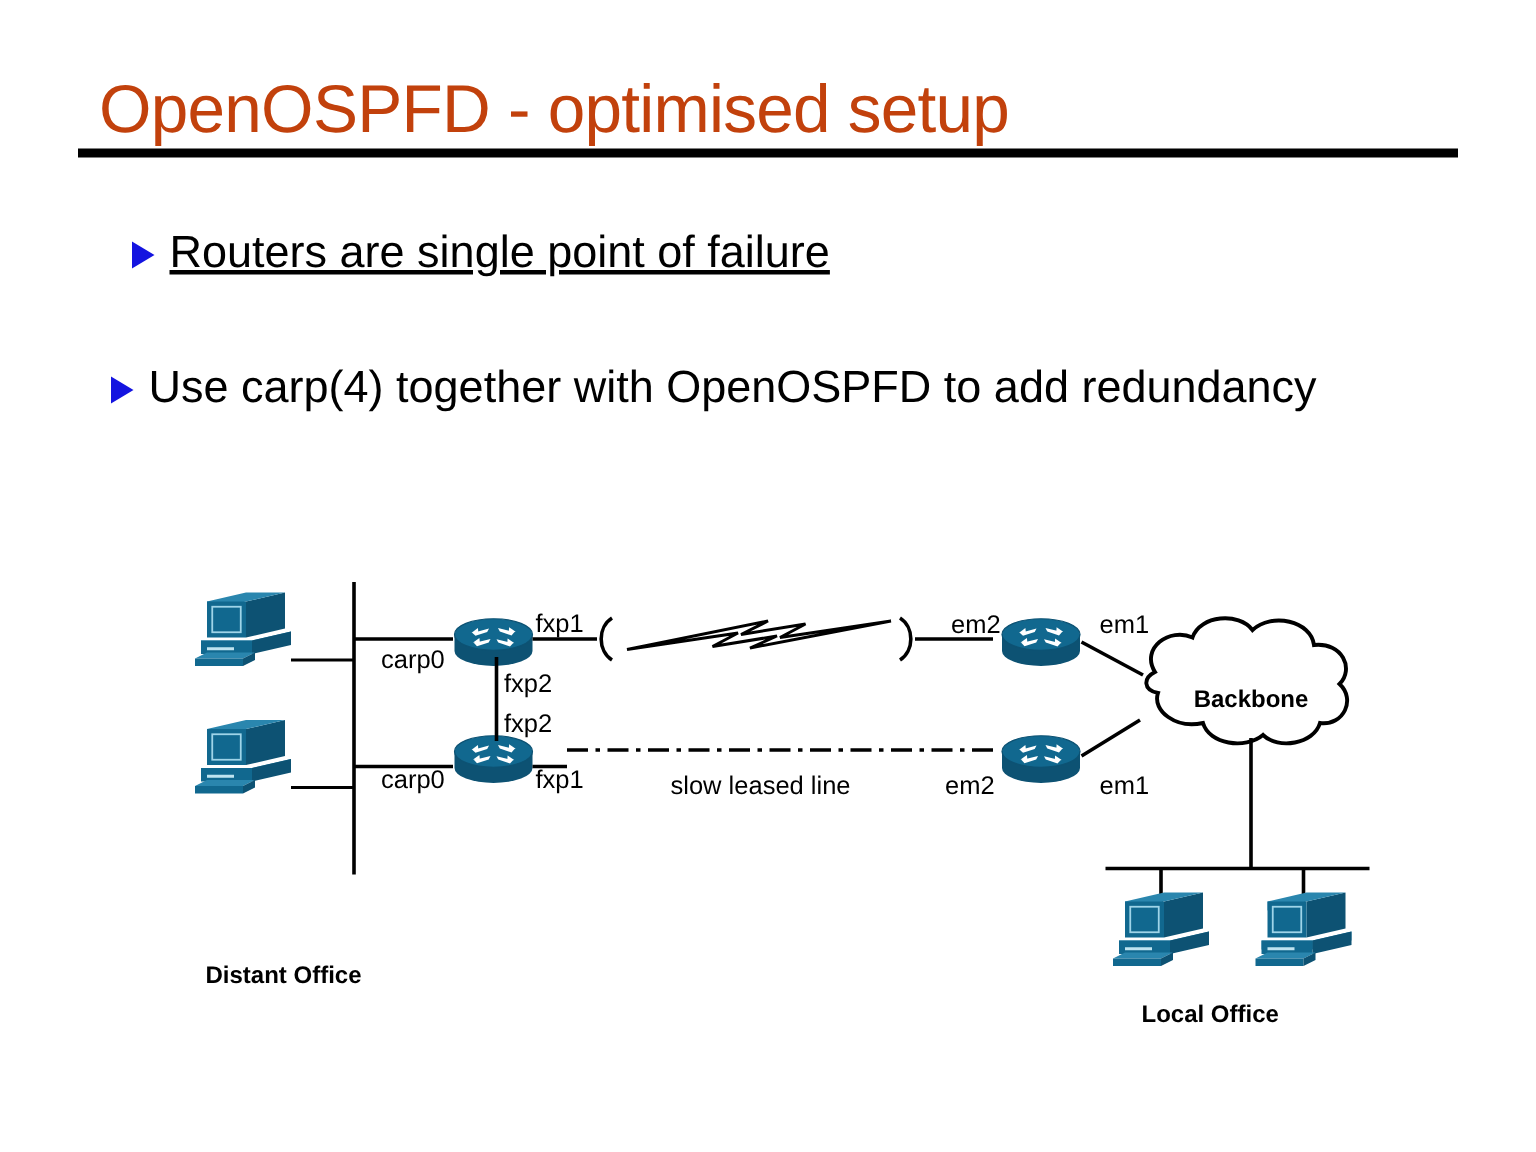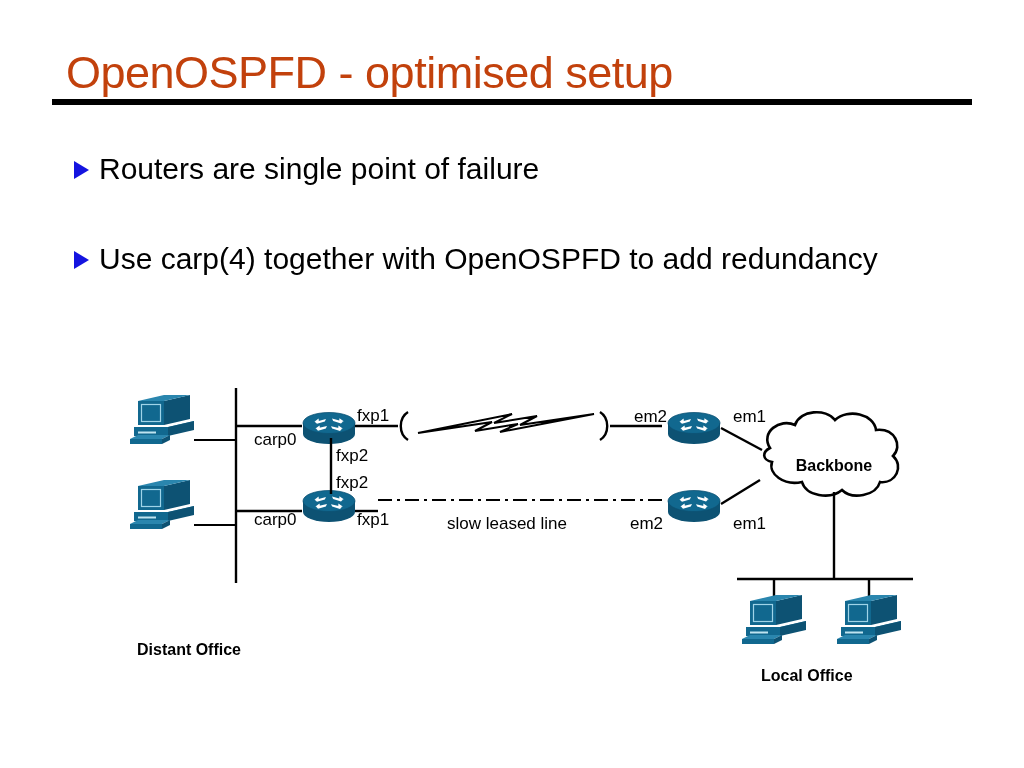--- a/index.html
+++ b/index.html
@@ -32,21 +32,21 @@
     background:#000;
   }
 
   
   .bullet-row{
     position:absolute;
     display:flex;
     align-items:flex-start;
     gap:10px;
   }
-  #bullet-0{ left:74px; top:148px; width:880px;}
+  #bullet-0{ left:88px; top:148px; width:880px;text-decoration:underline;}
   #bullet-1{ left:74px; top:238px; width:820px;}
   .bullet-marker{
     width:0;height:0;
     border-left:15px solid #1414e0;
     border-top:9px solid transparent;
     border-bottom:9px solid transparent;
     flex:0 0 auto;
     margin-top:13px;
   }
   .bullet-text{

